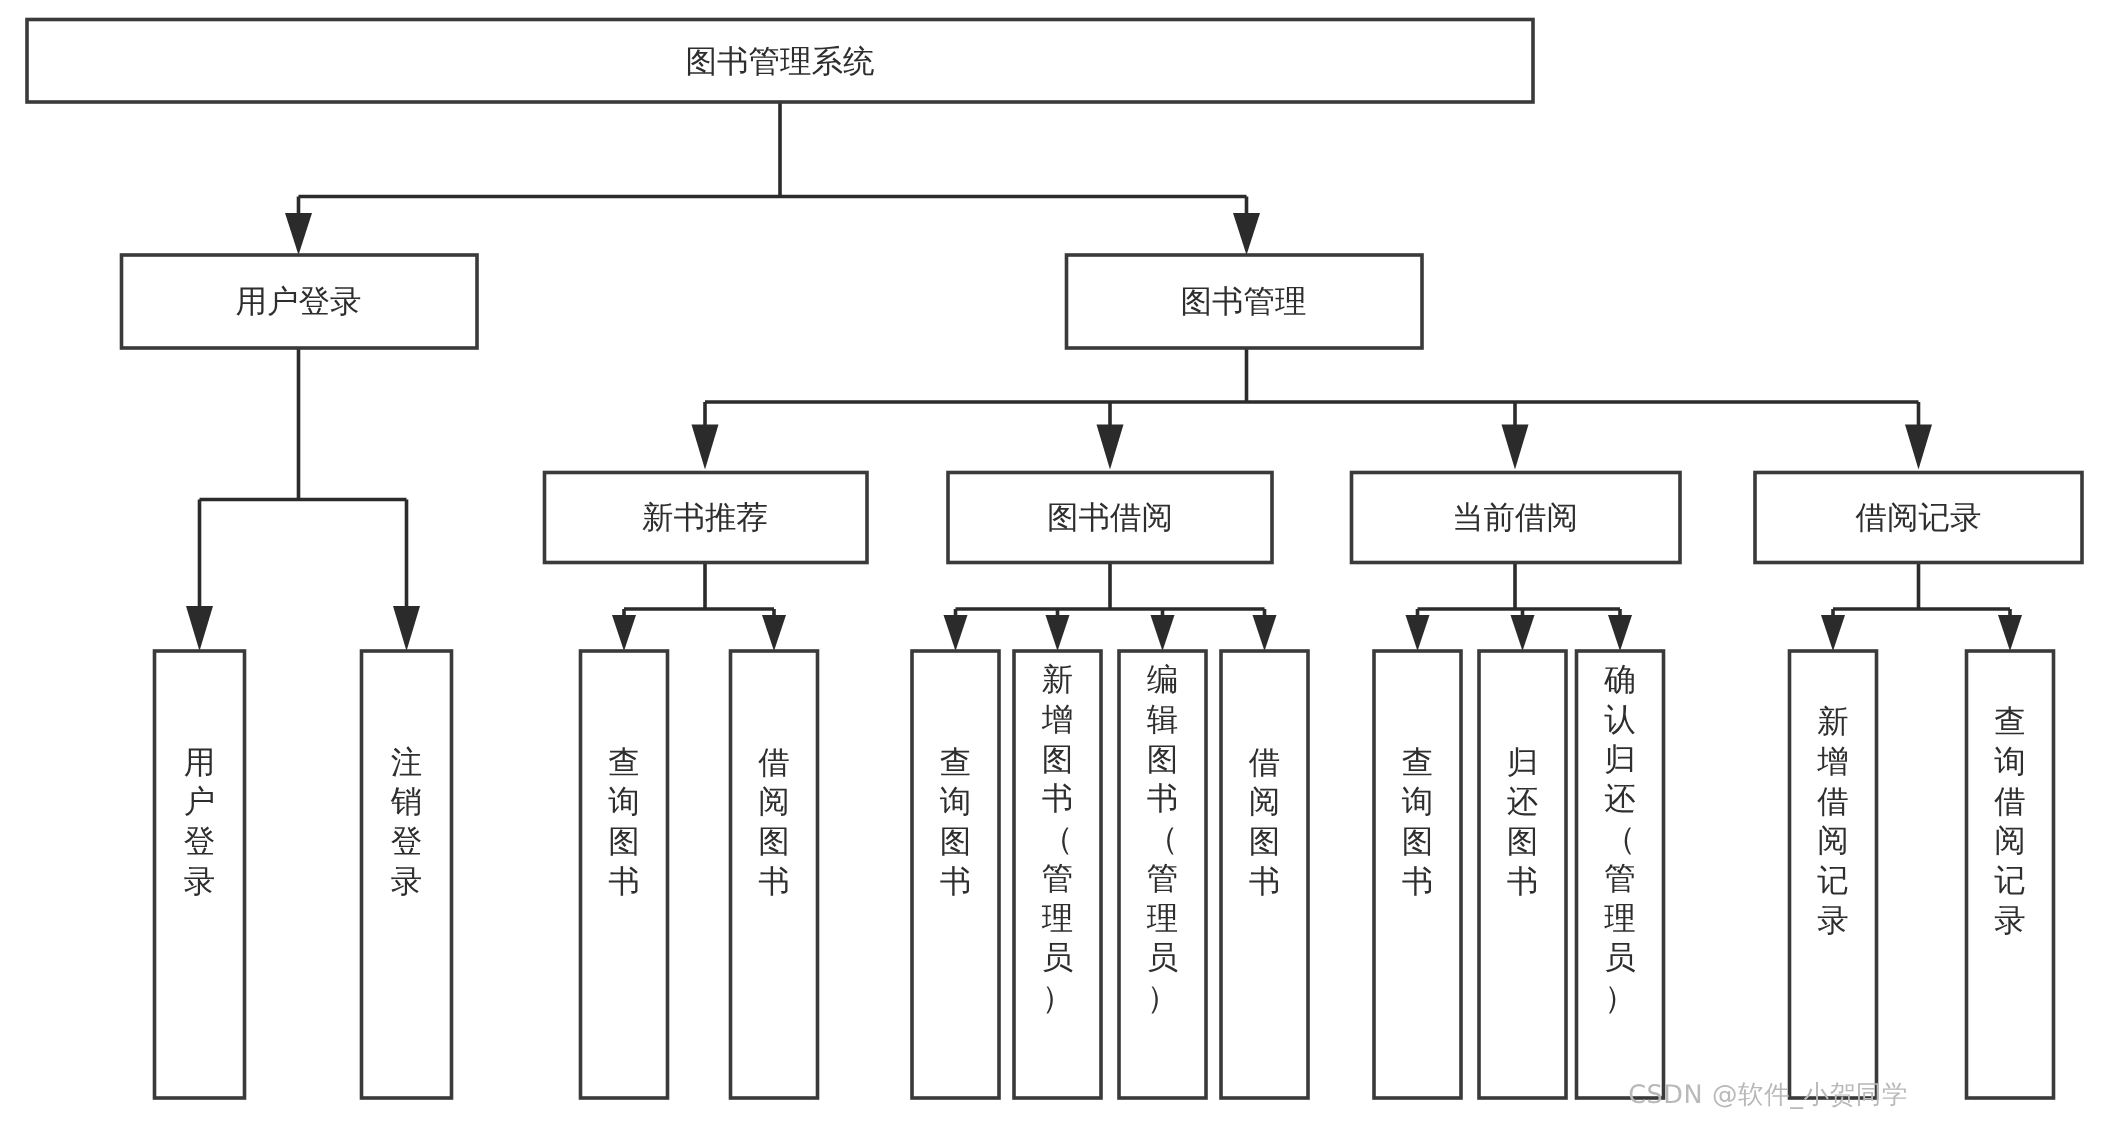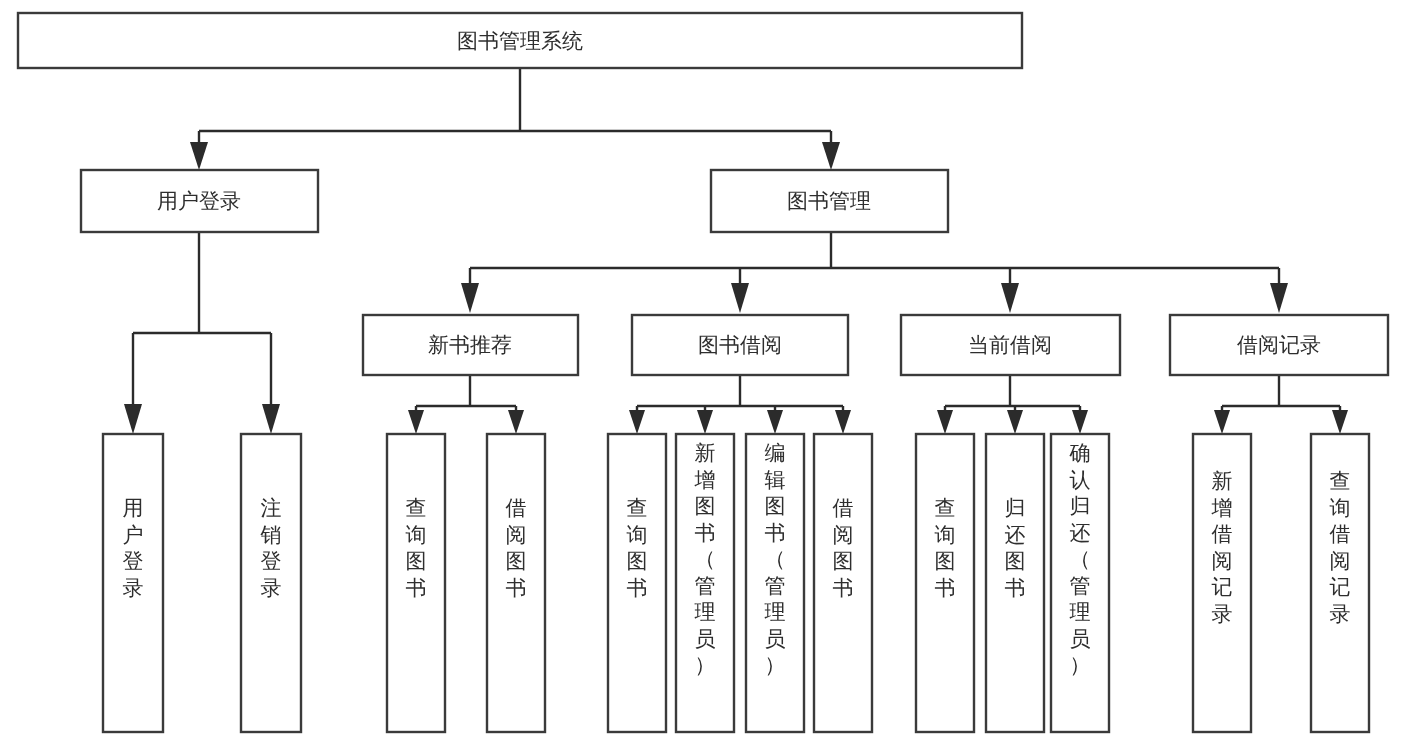--- a/index.html
+++ b/index.html
@@ -222,13 +222,14 @@
       <rect class="node-box" x="1193" y="434" width="58" height="298"></rect>
       <text class="node-label-v" x="1222" y="488"><tspan x="1222" dy="0">新</tspan><tspan x="1222" dy="26.5">增</tspan><tspan x="1222" dy="26.5">借</tspan><tspan x="1222" dy="26.5">阅</tspan><tspan x="1222" dy="26.5">记</tspan><tspan x="1222" dy="26.5">录</tspan></text>
     </g>
     <g>
       <rect class="node-box" x="1311" y="434" width="58" height="298"></rect>
       <text class="node-label-v" x="1340" y="488"><tspan x="1340" dy="0">查</tspan><tspan x="1340" dy="26.5">询</tspan><tspan x="1340" dy="26.5">借</tspan><tspan x="1340" dy="26.5">阅</tspan><tspan x="1340" dy="26.5">记</tspan><tspan x="1340" dy="26.5">录</tspan></text>
     </g>
 
   </svg>
 
+  <div class="watermark">CSDN @软件_小贺同学</div>
 </div>
 
 </body></html>

